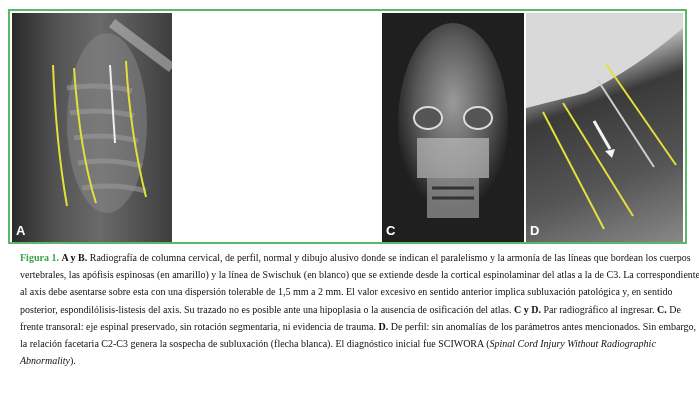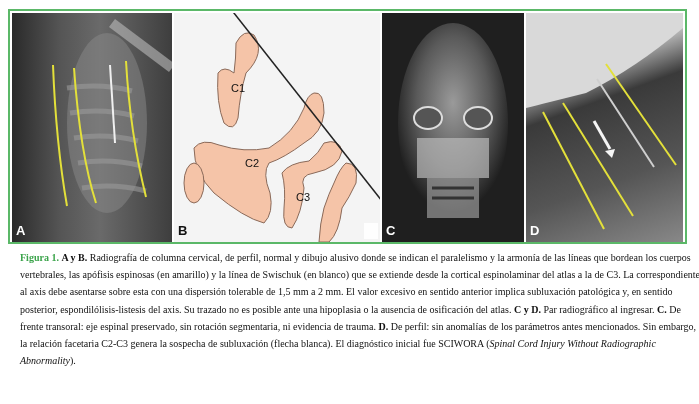--- a/index.html
+++ b/index.html
@@ -33,37 +33,20 @@
       </g>
       <path d="M100 10 Q140 40 160 55" stroke="#bbb" stroke-width="10" fill="none" opacity="0.6"></path>
       <path d="M41 52 Q44 130 55 193" stroke="#e3e03a" stroke-width="2" fill="none"></path>
       <path d="M62 55 Q68 140 84 190" stroke="#e3e03a" stroke-width="2" fill="none"></path>
       <path d="M114 48 Q118 120 134 184" stroke="#e3e03a" stroke-width="2" fill="none"></path>
       <line x1="98" y1="52" x2="103" y2="130" stroke="#f0f0f0" stroke-width="2"></line>
     </svg>
     <span class="lbl">A</span>
   </div>
 
-  <div class="panel pB">
-    <svg width="206" height="229">
-      <g fill="#f5c4a8" stroke="#8a6a5a" stroke-width="1">
-        <path d="M62 30 Q70 15 80 22 Q92 40 72 60 Q66 80 64 105 Q60 120 50 110 Q42 90 44 60 Q50 52 60 60 Q62 45 62 30Z"></path>
-        <path d="M140 80 Q150 78 150 100 Q148 120 130 130 Q110 145 95 150 Q88 160 96 180 Q100 200 90 210 Q70 205 40 180 Q20 160 20 135 Q28 125 45 132 Q70 140 95 135 Q120 120 130 95 Q133 82 140 80Z"></path>
-        <ellipse cx="20" cy="170" rx="10" ry="20"></ellipse>
-        <path d="M150 130 Q165 125 168 138 Q165 155 140 160 Q125 162 130 175 Q128 200 118 215 Q108 215 110 195 Q112 175 108 160 Q115 150 135 148 Q145 140 150 130Z"></path>
-        <path d="M172 150 Q185 150 182 170 Q175 185 168 195 Q165 220 155 229 L145 229 Q146 210 150 195 Q155 180 160 170 Q166 155 172 150Z"></path>
-      </g>
-      <line x1="56" y1="-5" x2="208" y2="188" stroke="#222" stroke-width="1.5"></line>
-      <text x="57" y="79" font-family="Liberation Sans, sans-serif" font-size="11" fill="#111">C1</text>
-      <text x="71" y="154" font-family="Liberation Sans, sans-serif" font-size="11" fill="#111">C2</text>
-      <text x="122" y="188" font-family="Liberation Sans, sans-serif" font-size="11" fill="#111">C3</text>
-      <rect x="190" y="210" width="14" height="16" fill="#fff" opacity="0.9"></rect>
-    </svg>
-    <span class="lbl">B</span>
-  </div>
 
   <div class="panel pC">
     <svg width="142" height="229">
       <defs>
         <radialGradient id="sk" cx="50%" cy="40%" r="55%">
           <stop offset="0%" stop-color="#9a9a9a"></stop>
           <stop offset="60%" stop-color="#5a5a5a"></stop>
           <stop offset="100%" stop-color="#1f1f1f"></stop>
         </radialGradient>
       </defs>

